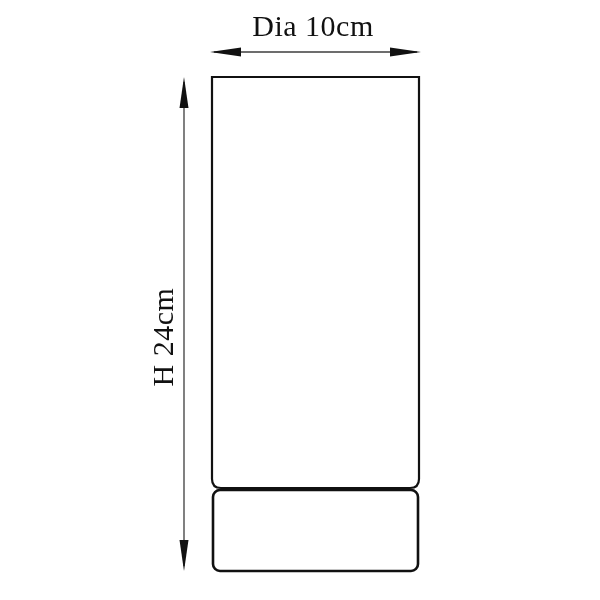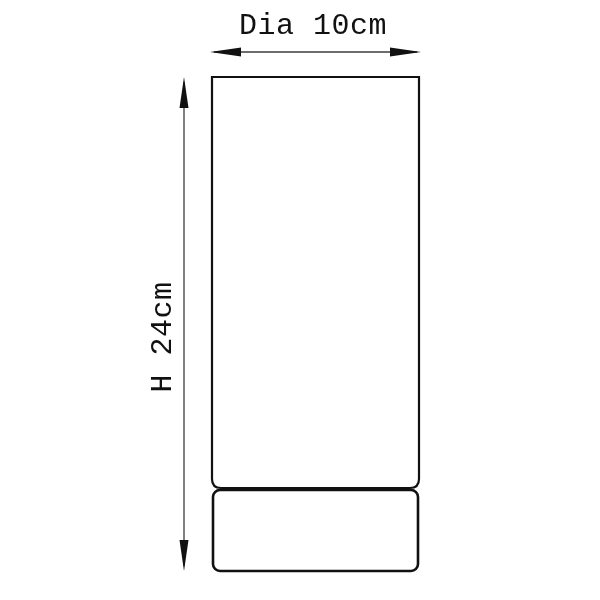--- a/index.html
+++ b/index.html
@@ -6,21 +6,21 @@
     margin: 0;
     padding: 0;
     background: #ffffff;
   }
   .canvas {
     position: relative;
     width: 600px;
     height: 600px;
     background: #ffffff;
     overflow: hidden;
-    font-family: Liberation Mono, monospace;
+    font-family: Liberation Serif, serif;
   }
   .drawing {
     position: absolute;
     left: 0;
     top: 0;
     width: 600px;
     height: 600px;
   }
   .dim-label {
     position: absolute;

